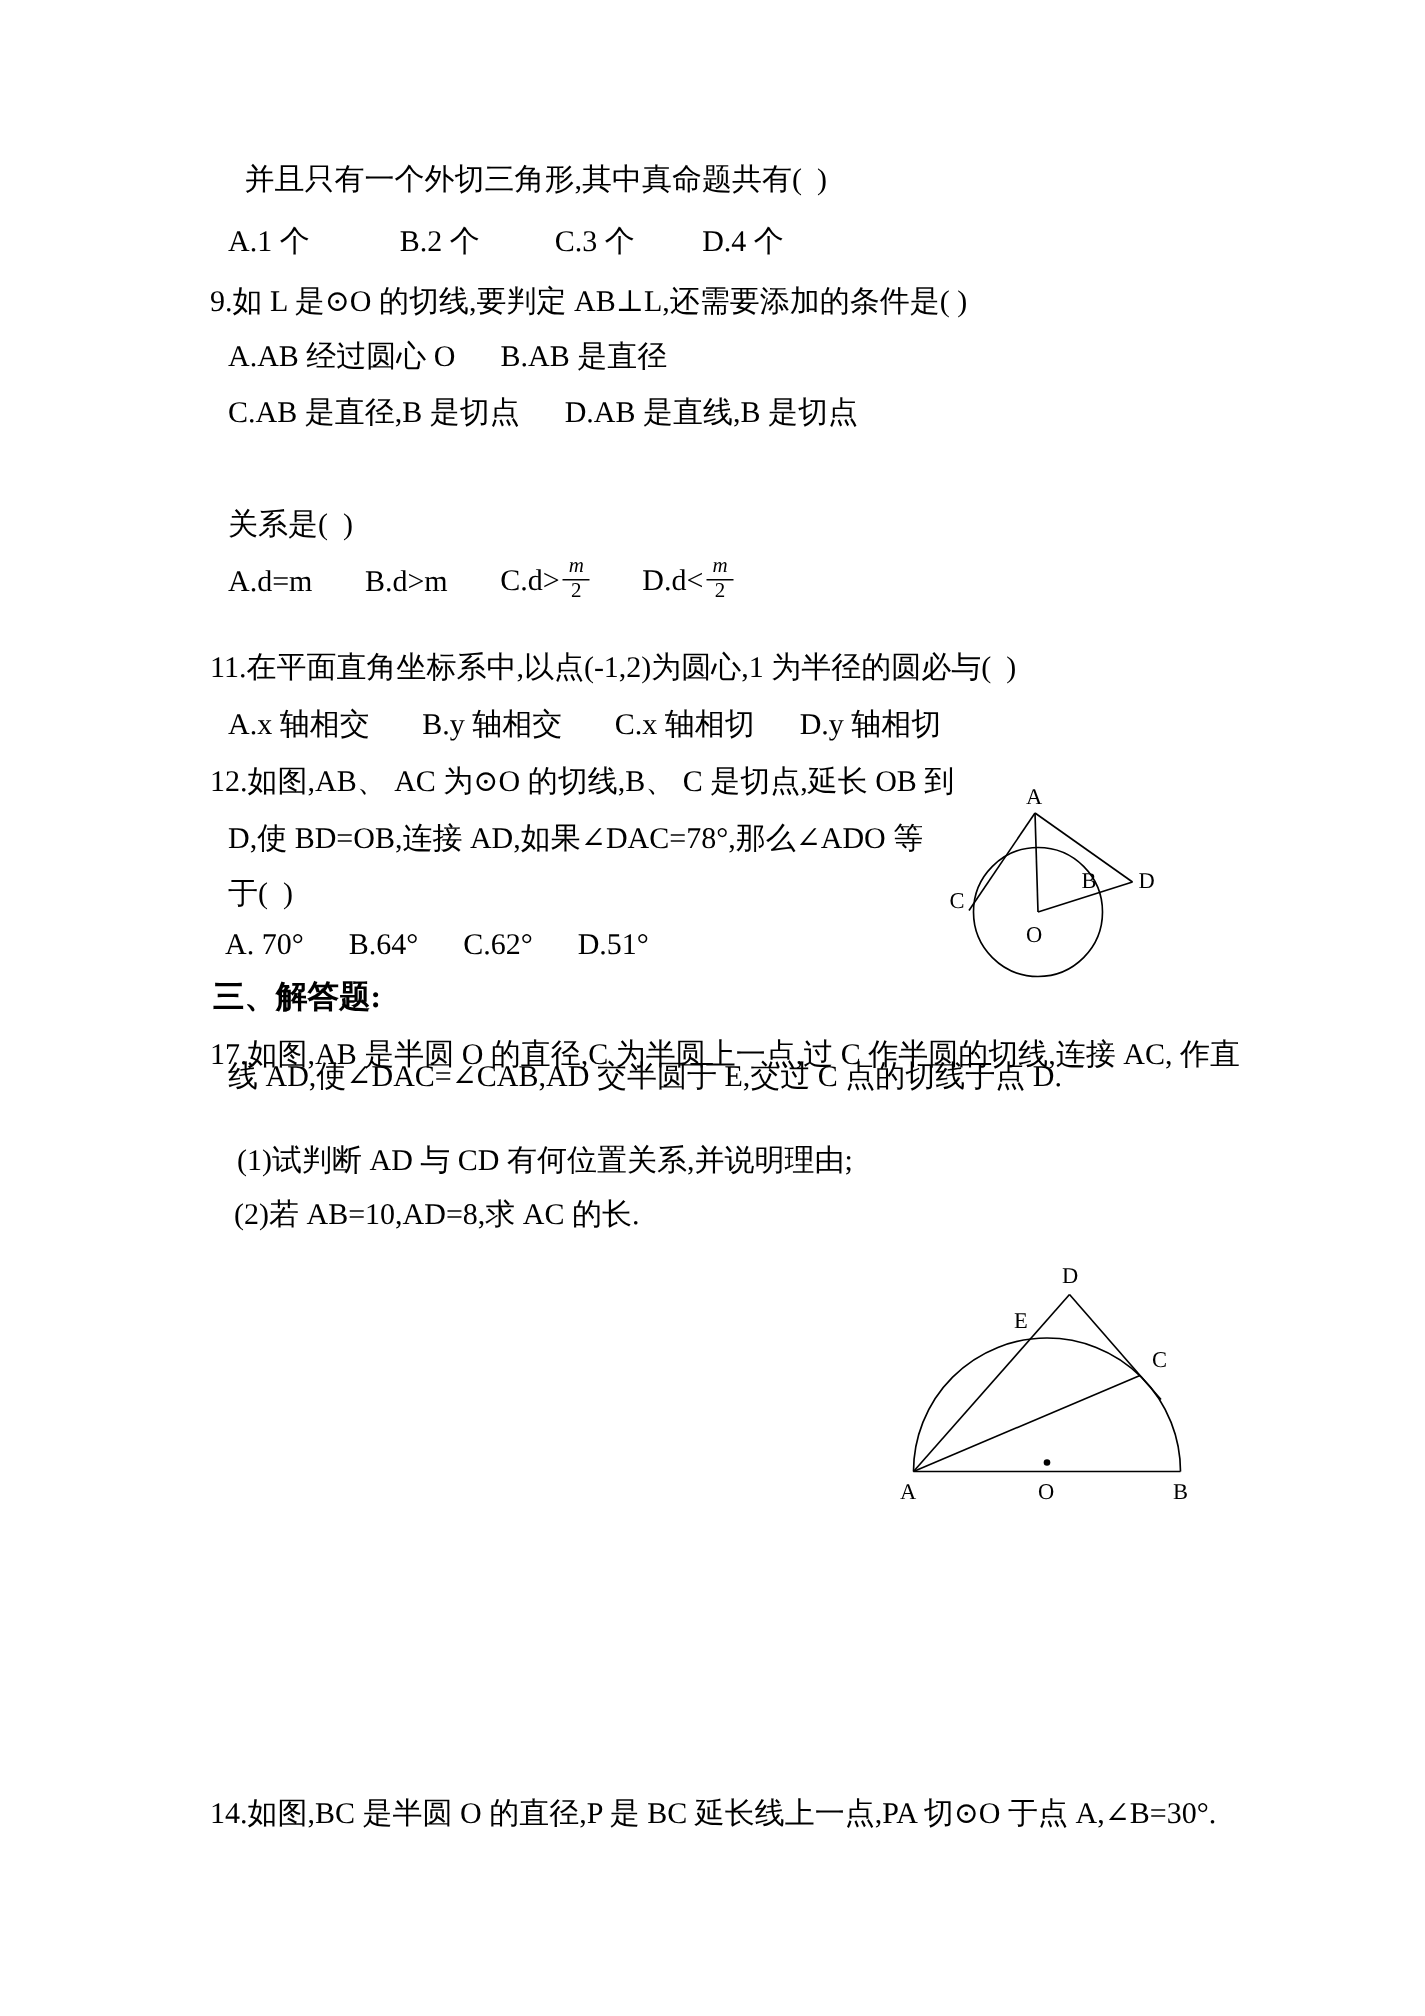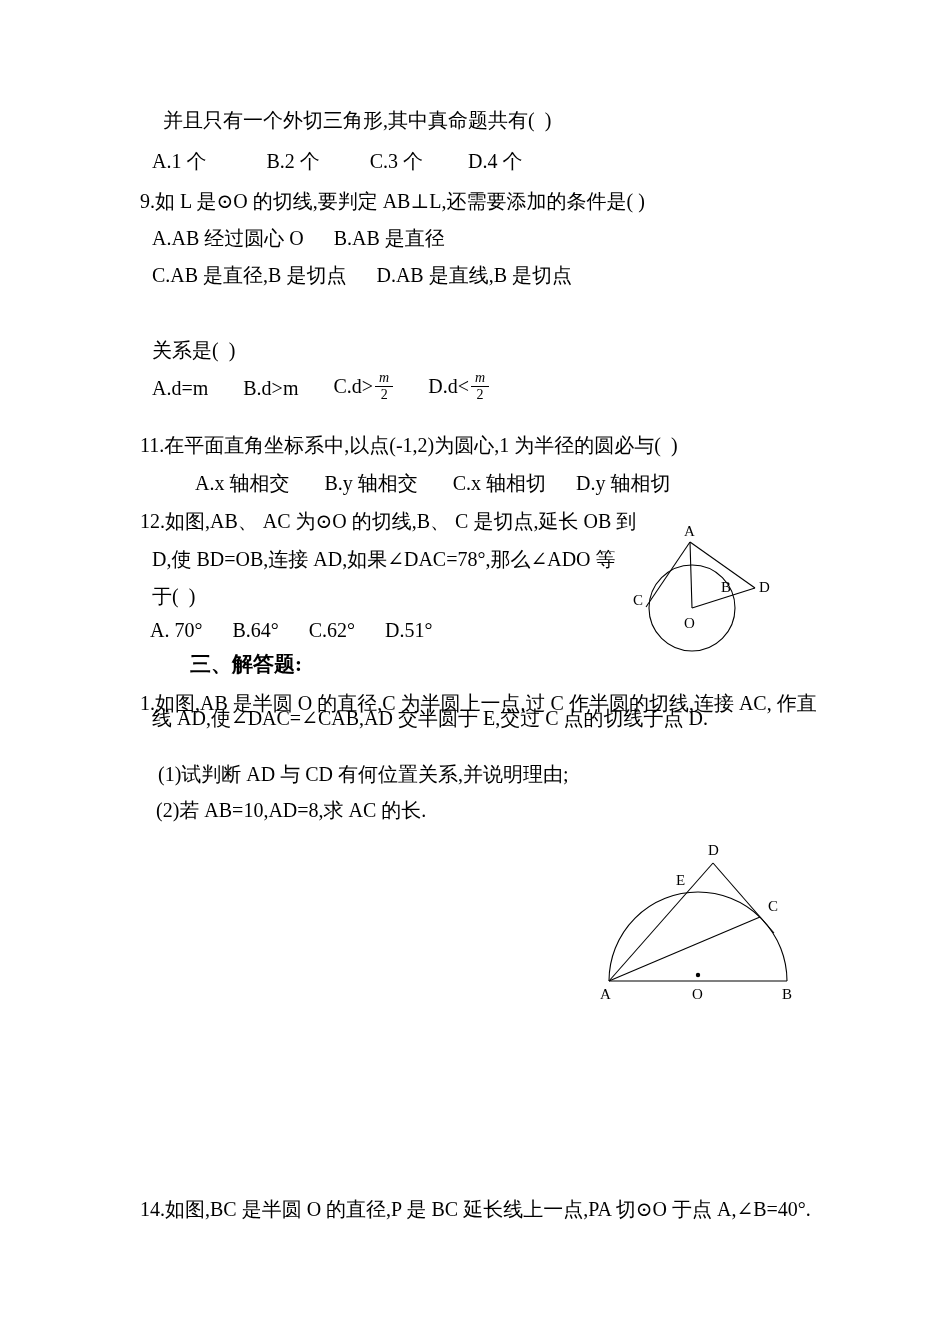--- a/index.html
+++ b/index.html
@@ -10,21 +10,21 @@
     font-family:"Liberation Serif","DejaVu Serif",serif;
     color:#000;
     overflow:hidden;
   }
   .line{
     position:absolute;
     font-size:20px;
     line-height:1.3;
     white-space:pre;
   }
-  .bold{font-weight:bold;font-size:21px;margin-left:48px;}
+  .bold{font-weight:bold;font-size:21px;}
   .frac-row{position:absolute;font-size:20px;white-space:nowrap;}
   .frac-row .opt{display:inline-block;margin-right:30px;vertical-align:middle;}
   .frac{
     display:inline-block;vertical-align:middle;text-align:center;
     font-size:14px;line-height:1.15;margin-left:2px;position:relative;top:-2px;
   }
   .frac .num{display:block;border-bottom:1px solid #000;padding:0 4px;font-style:italic;}
   .frac .den{display:block;}
   .fig{position:absolute;}
   svg text{font-family:"Liberation Serif","DejaVu Serif",serif;font-size:15px;fill:#000;}
@@ -44,31 +44,31 @@
   <div class="line" style="left:152px;top:337px;">关系是(  )</div>
 
   <div class="frac-row" style="left:152px;top:372px;">
     <span class="opt">A.d=m</span>
     <span class="opt">B.d&gt;m</span>
     <span class="opt"><span>C.d&gt;</span><span class="frac"><span class="num">m</span><span class="den">2</span></span></span>
     <span class="opt"><span>D.d&lt;</span><span class="frac"><span class="num">m</span><span class="den">2</span></span></span>
   </div>
 
   <div class="line" style="left:140px;top:432px;text-align:center;">11.在平面直角坐标系中,以点(-1,2)为圆心,1 为半径的圆必与(  )</div>
-  <div class="line" style="left:152px;top:470px;margin-left:43px;">A.x 轴相交       B.y 轴相交       C.x 轴相切      D.y 轴相切</div>
+  <div class="line" style="left:152px;top:470px;">A.x 轴相交       B.y 轴相交       C.x 轴相切      D.y 轴相切</div>
   <div class="line" style="left:140px;top:508px;">12.如图,AB、 AC 为⊙O 的切线,B、 C 是切点,延长 OB 到</div>
   <div class="line" style="left:152px;top:546px;">D,使 BD=OB,连接 AD,如果∠DAC=78°,那么∠ADO 等</div>
   <div class="line" style="left:152px;top:583px;">于(  )</div>
   <div class="line" style="left:150px;top:617px;">A. 70°      B.64°      C.62°      D.51°</div>
   <div class="line bold" style="left:142px;top:651px;">三、解答题:</div>
-  <div class="line" style="left:140px;top:690px;">1.如图,AB 是半圆 O 的直径,C 为半圆上一点,过 C 作半圆的切线,连接 AC, 作直</div>
+  <div class="line" style="left:140px;top:690px;">17.如图,AB 是半圆 O 的直径,C 为半圆上一点,过 C 作半圆的切线,连接 AC, 作直</div>
   <div class="line" style="left:152px;top:705px;">线 AD,使∠DAC=∠CAB,AD 交半圆于 E,交过 C 点的切线于点 D.</div>
   <div class="line" style="left:158px;top:761px;">(1)试判断 AD 与 CD 有何位置关系,并说明理由;</div>
   <div class="line" style="left:156px;top:797px;">(2)若 AB=10,AD=8,求 AC 的长.</div>
-  <div class="line" style="left:140px;top:1196px;">14.如图,BC 是半圆 O 的直径,P 是 BC 延长线上一点,PA 切⊙O 于点 A,∠B=40°.</div>
+  <div class="line" style="left:140px;top:1196px;">14.如图,BC 是半圆 O 的直径,P 是 BC 延长线上一点,PA 切⊙O 于点 A,∠B=30°.</div>
 
   <div class="fig" style="left:628px;top:512px;">
     <svg width="150" height="155" viewBox="0 0 150 155">
       <circle cx="64" cy="96" r="43"></circle>
       <line x1="62" y1="30" x2="18" y2="95"></line>
       <line x1="62" y1="30" x2="64" y2="96"></line>
       <line x1="62" y1="30" x2="127" y2="76"></line>
       <line x1="64" y1="96" x2="127" y2="76"></line>
       <text x="56" y="24">A</text>
       <text x="131" y="80">D</text>

